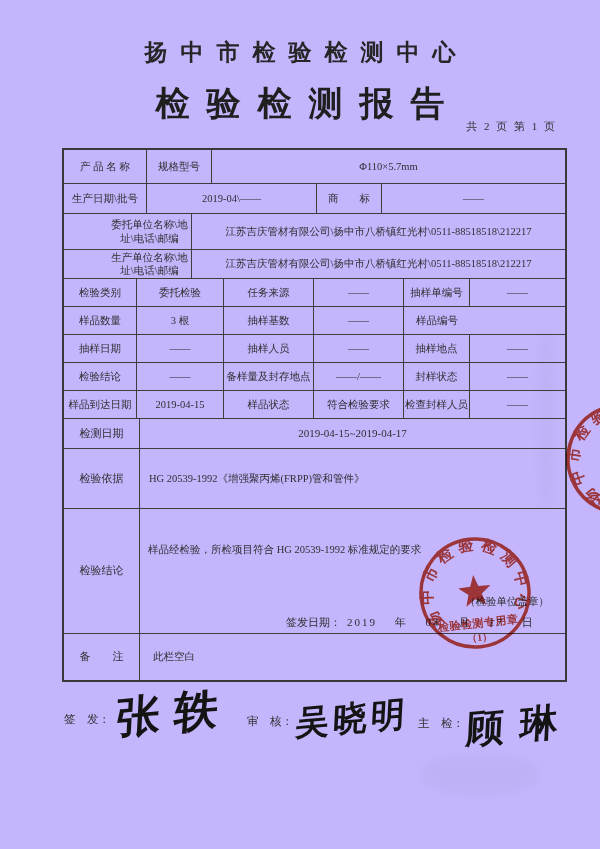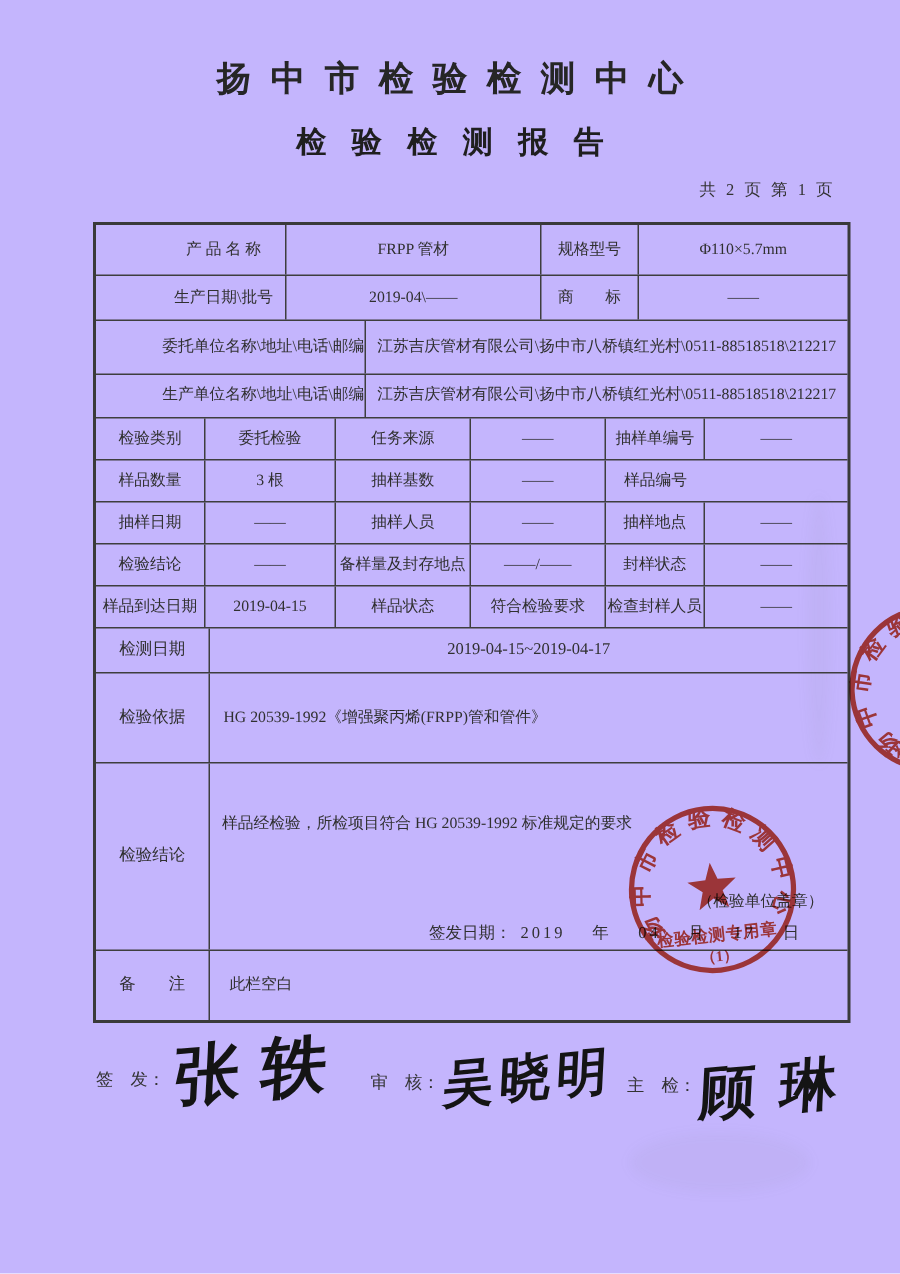--- a/index.html
+++ b/index.html
@@ -6,35 +6,35 @@
   body{
     width:600px;height:849px;position:relative;background:#ffffff;
     font-family:"Liberation Serif","DejaVu Serif",serif;color:#2e2e2e;
   }
   .page{position:absolute;inset:0;overflow:hidden;background:#c4b5fd;}
 
   
   .org-title{position:absolute;top:37px;left:0;right:0;text-align:center;
     font-size:23px;font-weight:bold;letter-spacing:13px;text-indent:13px;color:#262626;}
   .report-title{position:absolute;top:81px;left:0;right:0;text-align:center;
-    font-size:20px;font-weight:bold;letter-spacing:17px;text-indent:17px;color:#1f1f1f;}
+    font-size:34px;font-weight:bold;letter-spacing:17px;text-indent:17px;color:#1f1f1f;}
   .doc-no{position:absolute;top:119px;left:76px;font-size:11px;letter-spacing:1px;color:#333;}
   .page-info{position:absolute;top:119px;right:43px;font-size:11px;letter-spacing:2px;color:#333;}
 
   
   .tbl{position:absolute;left:62px;top:148px;width:505px;border:2px solid #3a3a3a;
     display:flex;flex-direction:column;box-sizing:border-box;z-index:2;background:transparent;}
   .tr{display:flex;border-bottom:1.4px solid #3e3e3e;box-sizing:border-box;flex-shrink:0;}
   .tr:last-child{border-bottom:none;}
   .td{display:flex;align-items:center;justify-content:center;border-right:1.4px solid #3e3e3e;
     box-sizing:border-box;font-size:10.5px;text-align:center;line-height:1.25;overflow:hidden;color:#303030;}
   .td:last-child{border-right:none;}
   .grow{flex:1;}
-  .w83{width:83px;margin-left:44px;}.w170{width:170px;}.w65{width:65px;}
-  .w156{width:180px;padding-left:44px;}
+  .w83{width:83px;}.w170{width:170px;}.w65{width:65px;}
+  .w156{width:128px;padding-left:44px;}
   .w73{width:73px;}.w87{width:87px;}.w90{width:90px;}.w66{width:66px;}
   .w76{width:76px;}
   .small{font-size:8px;letter-spacing:0.3px;}
   .leftpad{justify-content:flex-start;padding-left:9px;text-align:right;}
   .fs11{font-size:11px;}
 
   
   .concl{position:relative;display:block;}
   .concl-text{position:absolute;top:34px;left:8px;right:6px;font-size:10.5px;text-align:left;color:#303030;}
   .seal-note{position:absolute;top:86px;right:16px;font-size:10.5px;color:#303030;}
@@ -67,21 +67,20 @@
 <div class="page">
 
   <div class="org-title">扬中市检验检测中心</div>
   <div class="report-title">检验检测报告</div>
   <div class="page-info">共 2 页 第 1 页</div>
 
   <div class="tbl">
 
     <div class="tr" style="height:34px">
       <div class="td w83">产 品 名 称</div>
-      <div class="td w170">FRPP 管材</div>
       <div class="td w65">规格型号</div>
       <div class="td grow">Φ110×5.7mm</div>
     </div>
 
     <div class="tr" style="height:30px">
       <div class="td w83">生产日期\批号</div>
       <div class="td w170">2019-04\——</div>
       <div class="td w65">商　　标</div>
       <div class="td grow">——</div>
     </div>

